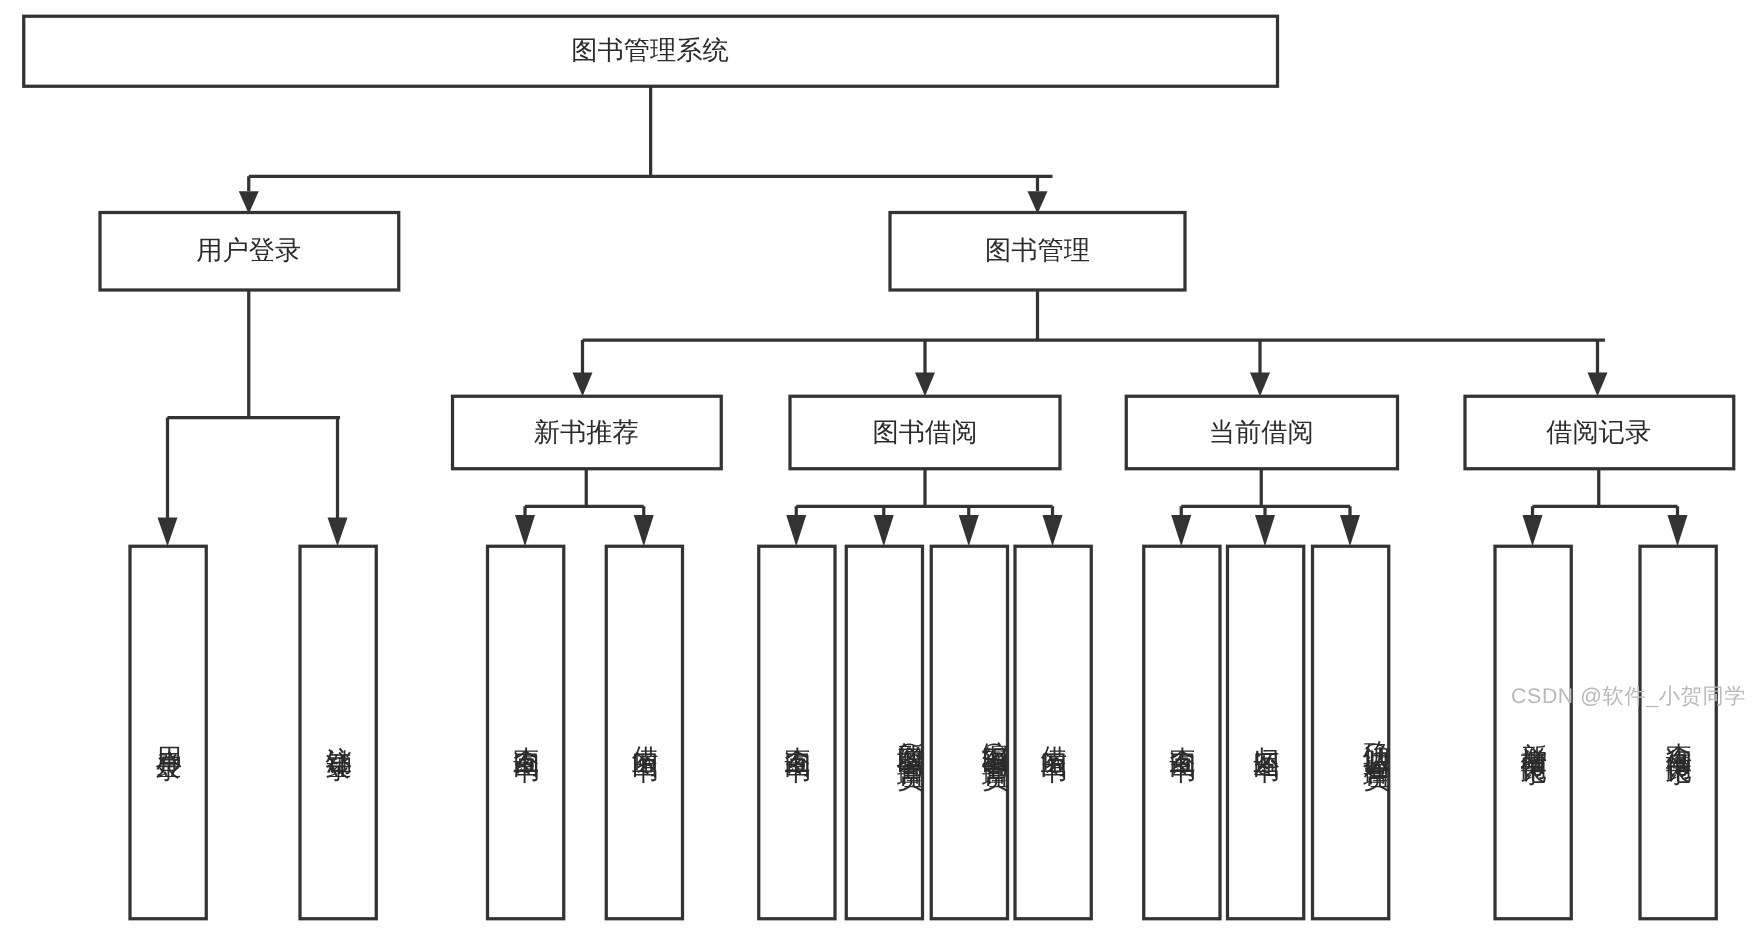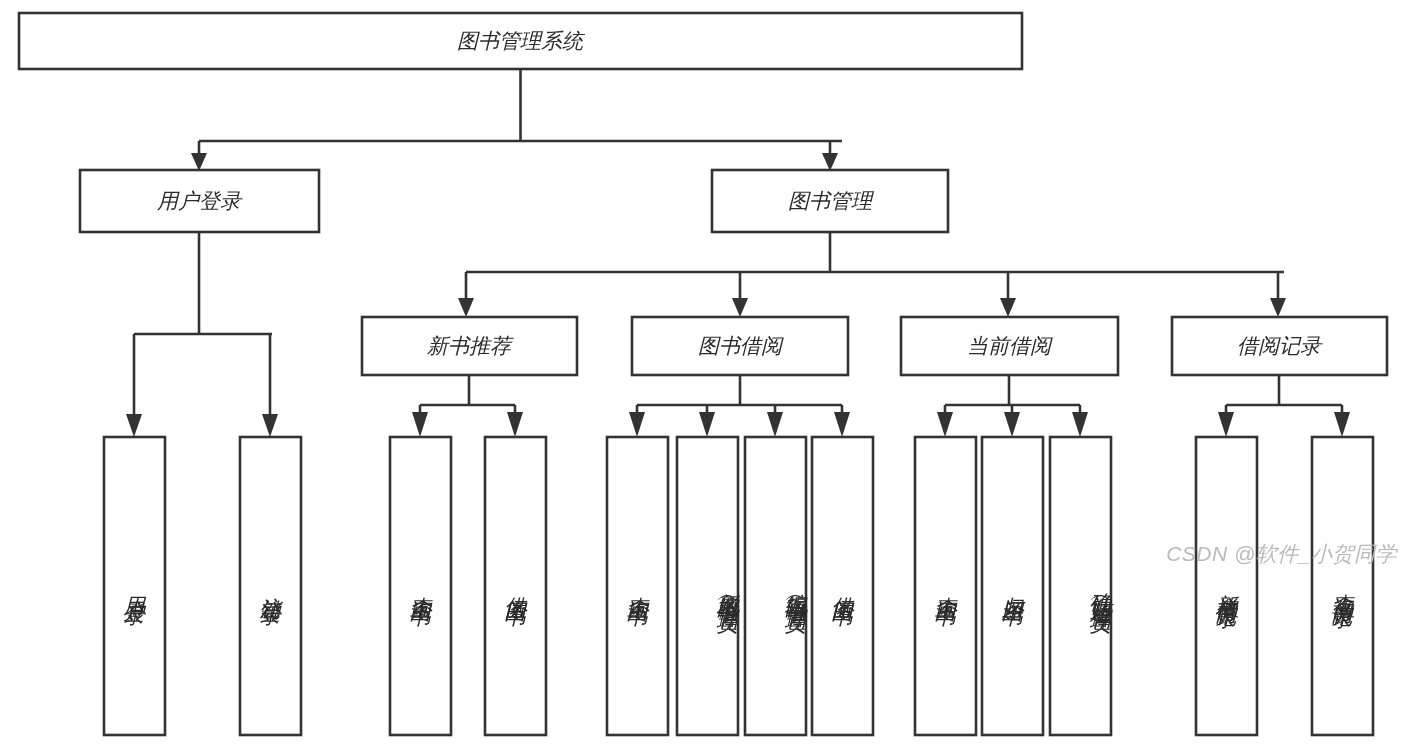--- a/index.html
+++ b/index.html
@@ -11,21 +11,20 @@
     width: 1405px;
     height: 747px;
     font-family: "Liberation Sans", "DejaVu Sans", sans-serif;
     overflow: hidden;
     position: relative;
   }
   #diagram-root {
     position: relative;
     width: 1405px;
     height: 573px;
-    font-style: italic;
   }
   svg.diagram {
     position: absolute;
     left: 0;
     top: 0;
     width: 1405px;
     height: 747px;
     display: block;
   }
   .node-rect {
@@ -64,21 +63,21 @@
     display: flex;
     align-items: center;
     justify-content: center;
     pointer-events: none;
   }
   .watermark {
     position: absolute;
     right: 8px;
     bottom: 5px;
     font-family: "Liberation Sans", "DejaVu Sans", sans-serif;
-    font-size: 21px;
+    font-size: 17px;
     color: #b9b9b9;
     white-space: nowrap;
     letter-spacing: 0.5px;
   }
 </style>
 </head>
 <body>
 
 <div id="diagram-root">
 

